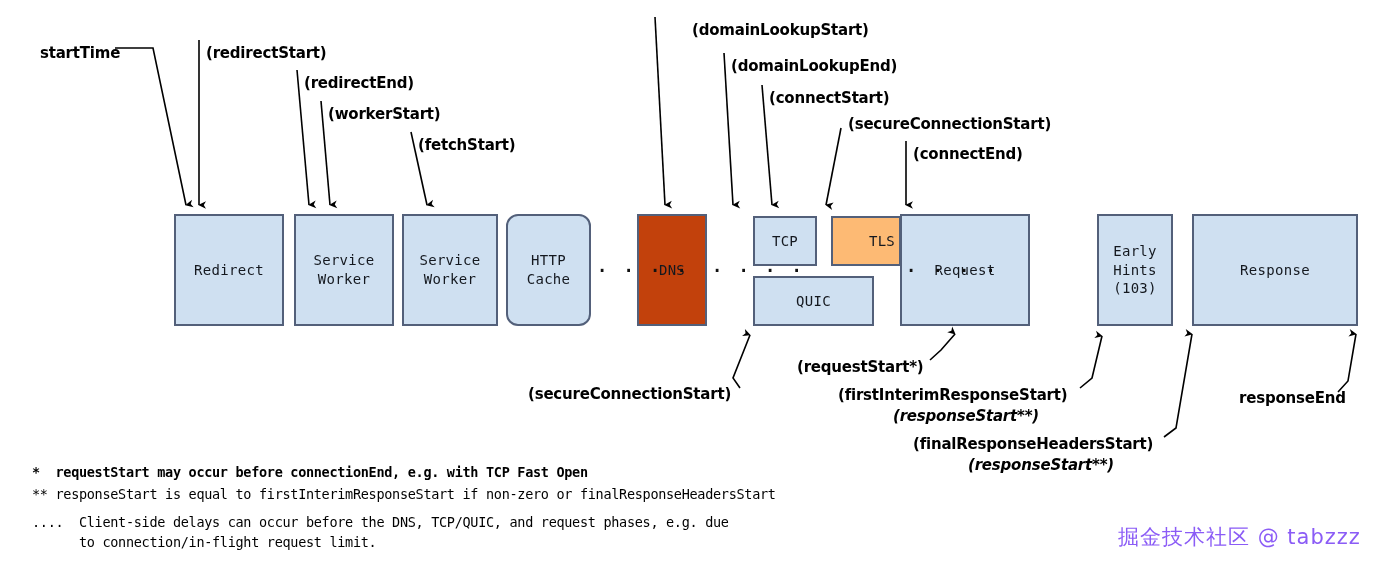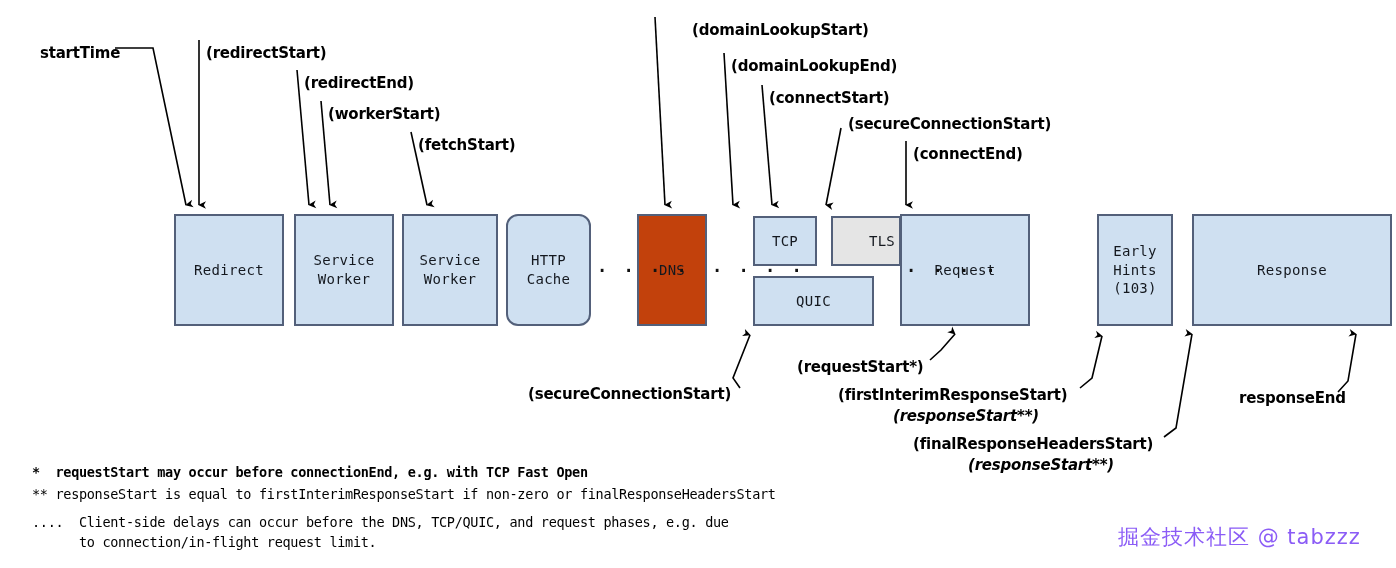--- a/index.html
+++ b/index.html
@@ -117,27 +117,27 @@
   <div id="phase-boxes">
       <div class="phase-box" style="left: 174px; top: 214px; width: 110px; height: 112px; background: rgb(207, 224, 241); border-color: rgb(83, 96, 122);">Redirect</div>
       <div class="phase-box" style="left: 294px; top: 214px; width: 100px; height: 112px; background: rgb(207, 224, 241); border-color: rgb(83, 96, 122);">Service
 Worker</div>
       <div class="phase-box" style="left: 402px; top: 214px; width: 96px; height: 112px; background: rgb(207, 224, 241); border-color: rgb(83, 96, 122);">Service
 Worker</div>
       <div class="phase-box" style="left: 506px; top: 214px; width: 85px; height: 112px; background: rgb(207, 224, 241); border-color: rgb(83, 96, 122); border-radius: 12px;">HTTP
 Cache</div>
       <div class="phase-box" style="left: 637px; top: 214px; width: 70px; height: 112px; background: #c2410c; border-color: rgb(83, 96, 122);">DNS</div>
       <div class="phase-box" style="left: 753px; top: 216px; width: 64px; height: 50px; background: rgb(207, 224, 241); border-color: rgb(83, 96, 122);">TCP</div>
-      <div class="phase-box" style="left: 831px; top: 216px; width: 70px; height: 50px; background: #e5e5e5; border-color: rgb(83, 96, 122); padding-left: 32px;">TLS</div>
+      <div class="phase-box" style="left: 831px; top: 216px; width: 70px; height: 50px; background: #fdba74; border-color: rgb(83, 96, 122); padding-left: 32px;">TLS</div>
       <div class="phase-box" style="left: 753px; top: 276px; width: 121px; height: 50px; background: rgb(207, 224, 241); border-color: rgb(83, 96, 122);">QUIC</div>
       <div class="phase-box" style="left: 900px; top: 214px; width: 130px; height: 112px; background: rgb(207, 224, 241); border-color: rgb(83, 96, 122);">Request</div>
       <div class="phase-box" style="left: 1097px; top: 214px; width: 76px; height: 112px; background: rgb(207, 224, 241); border-color: rgb(83, 96, 122);">Early
 Hints
 (103)</div>
-      <div class="phase-box" style="left: 1192px; top: 214px; width: 200px; height: 112px; background: rgb(207, 224, 241); border-color: rgb(83, 96, 122);">Response</div>
+      <div class="phase-box" style="left: 1192px; top: 214px; width: 166px; height: 112px; background: rgb(207, 224, 241); border-color: rgb(83, 96, 122);">Response</div>
     </div>
   <div id="ellipsis-group">
       <div class="dots" style="left: 597px; top: 261px;">· · · ·</div>
       <div class="dots" style="left: 712px; top: 261px;">· · · ·</div>
       <div class="dots" style="left: 906px; top: 261px;">· · · ·</div>
     </div>
   <div id="top-label-group">
       <div class="lbl" style="left: 40px; top: 44px;">startTime</div>
       <div class="lbl" style="left: 206px; top: 44px;">(redirectStart)</div>
       <div class="lbl" style="left: 304px; top: 74px;">(redirectEnd)</div>

